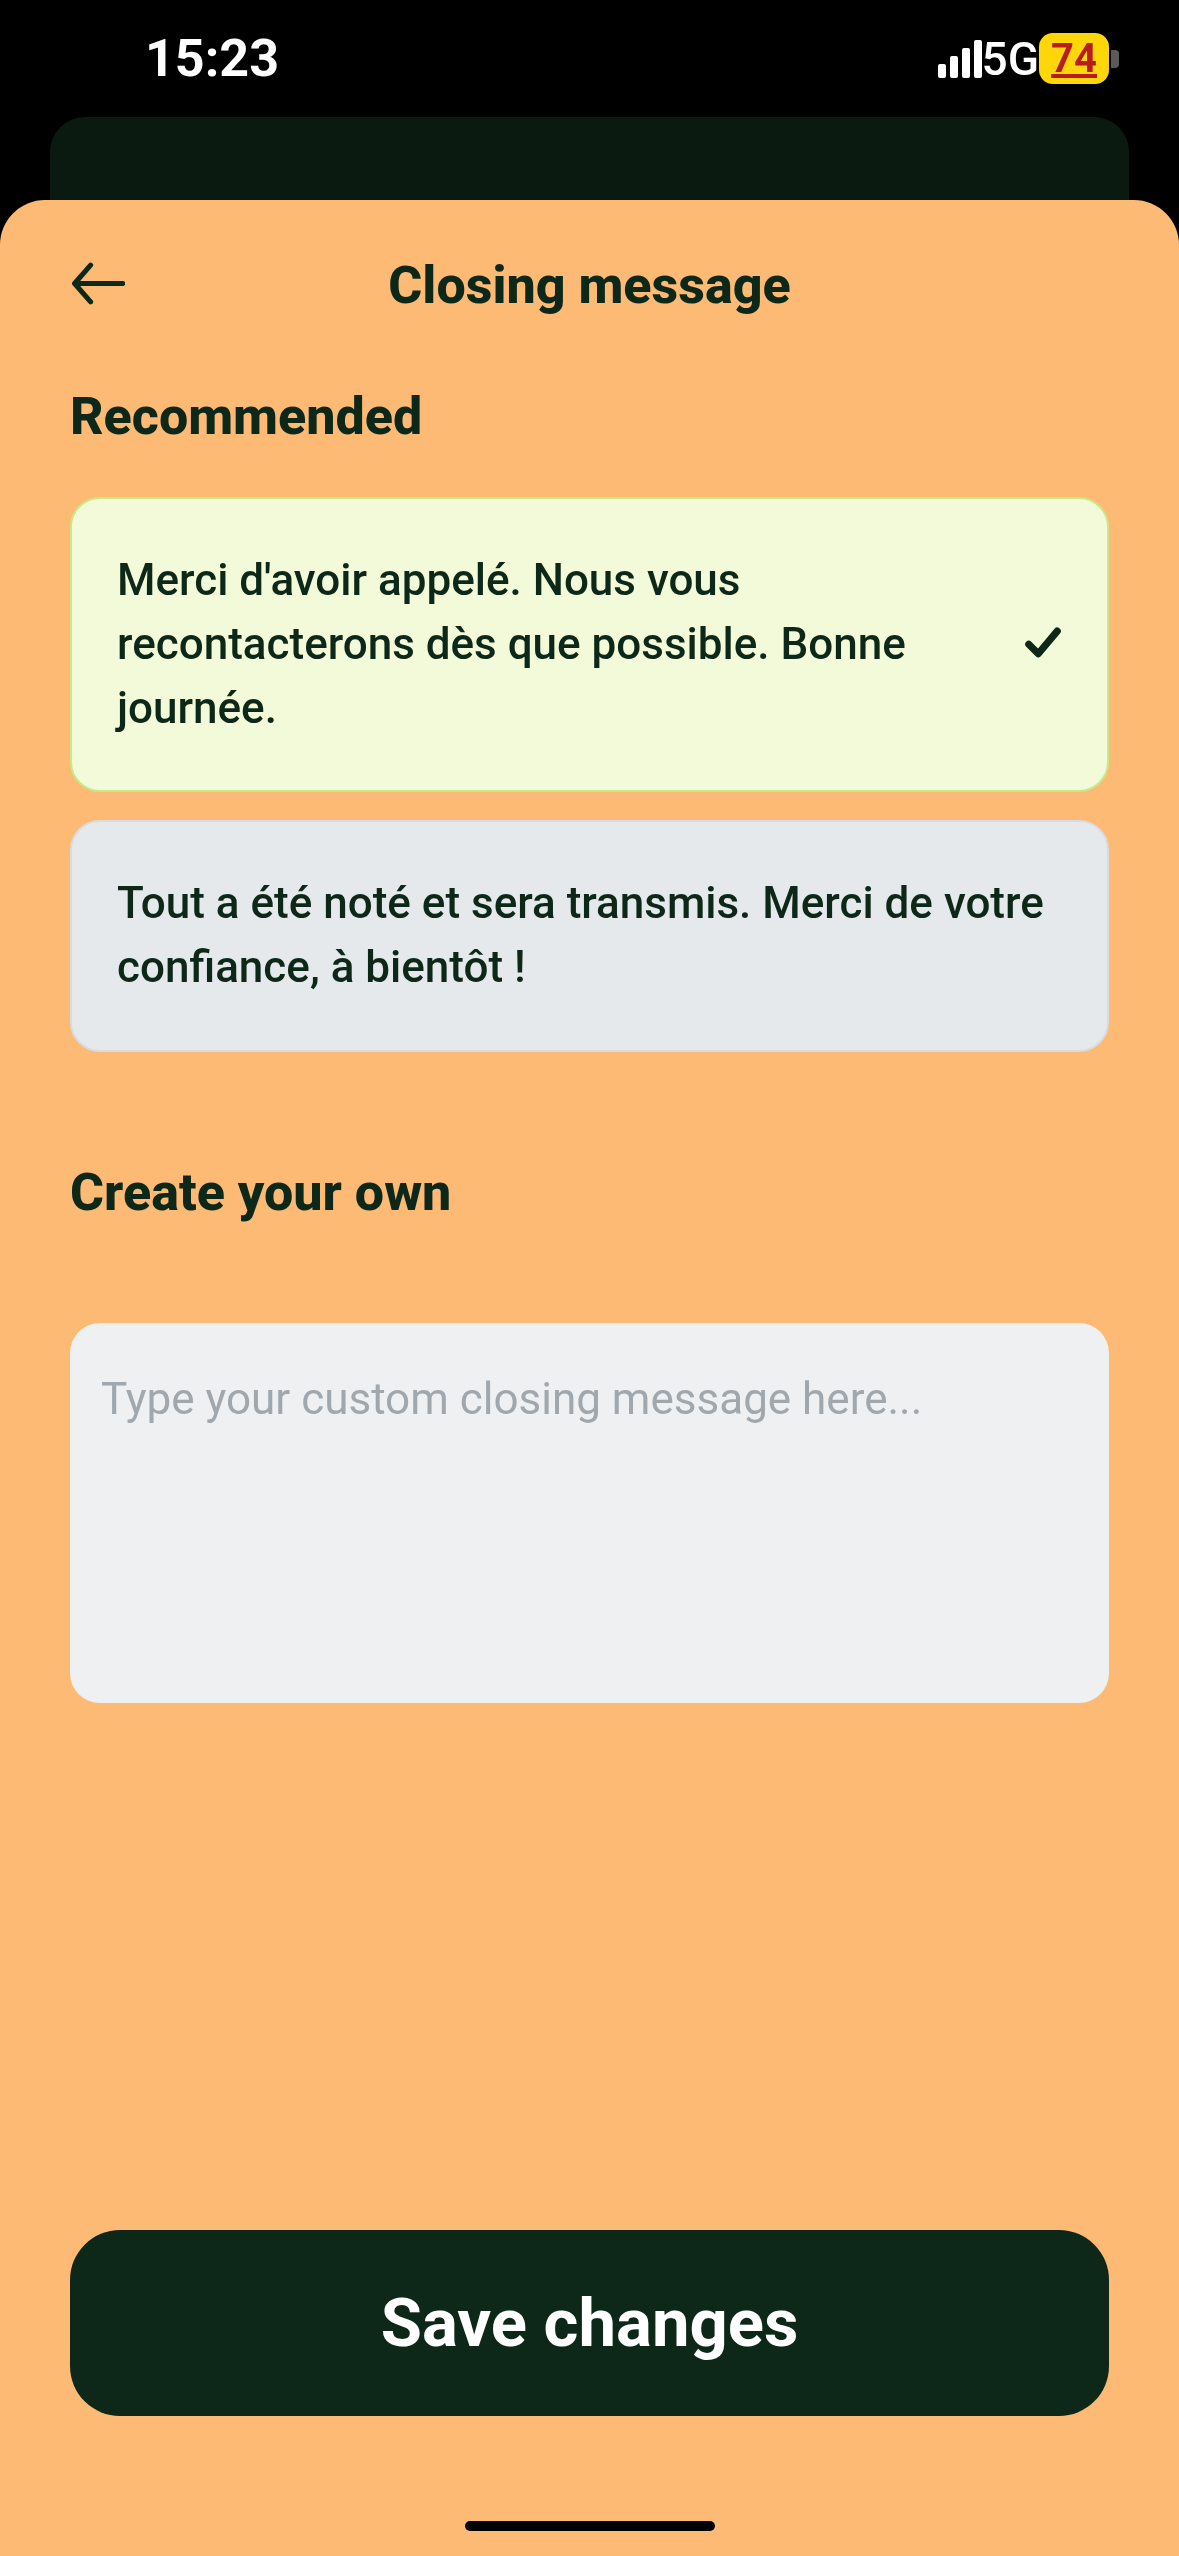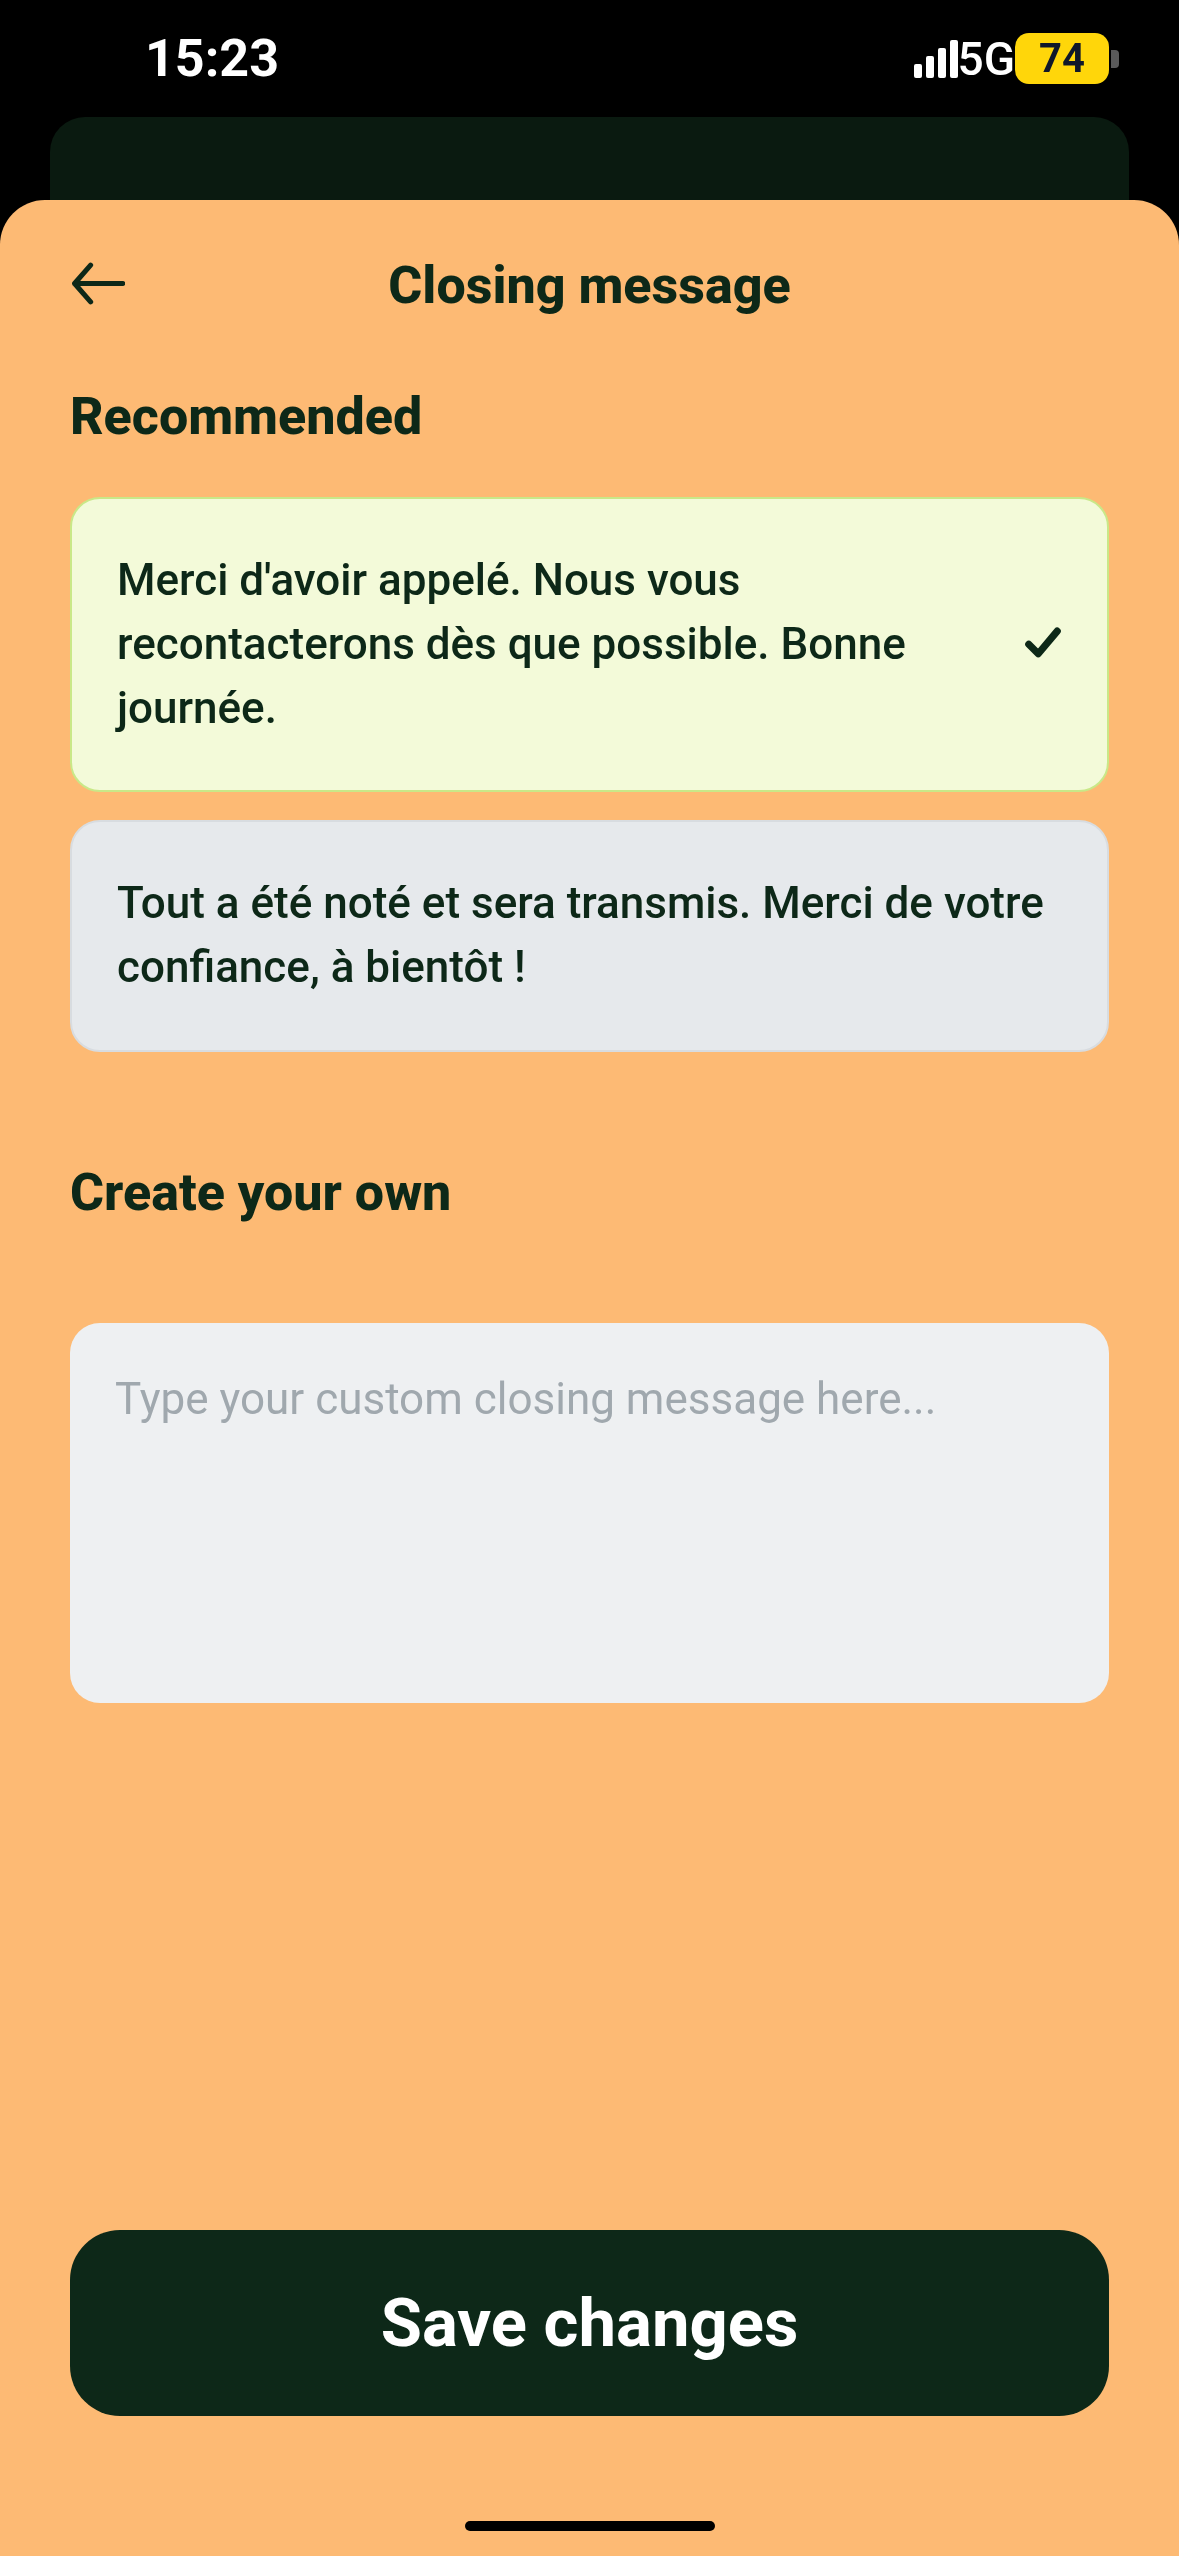--- a/index.html
+++ b/index.html
@@ -54,26 +54,27 @@
     .bar:nth-child(3) { height: 30px; }
     .bar:nth-child(4) { height: 38px; }
     
     .network-label {
       font-size: 46px;
       font-weight: 500;
     }
     
     .battery {
       background: #ffd60a;
-      color: #0f172a;
+      color: #b91c1c;
       border-radius: 14px;
-      padding: 2px 24px;
+      padding: 2px 12px;
       font-size: 40px;
       font-weight: 700;
       position: relative;
+      text-decoration: underline;
     }
     
     .battery::after {
       content: '';
       position: absolute;
       right: -10px;
       top: 50%;
       transform: translateY(-50%);
       width: 8px;
       height: 18px;
@@ -167,21 +168,21 @@
     .create-section {
       margin-top: 110px;
     }
     
     .custom-textarea {
       width: 100%;
       min-height: 380px;
       background: #eef0f2;
       border: none;
       border-radius: 30px;
-      padding: 50px 45px;
+      padding: 50px 31px;
       font-size: 44px;
       font-family: inherit;
       color: #0d2818;
       resize: none;
       margin-top: 50px;
     }
     
     .custom-textarea::placeholder {
       color: #a0a8ae;
     }

